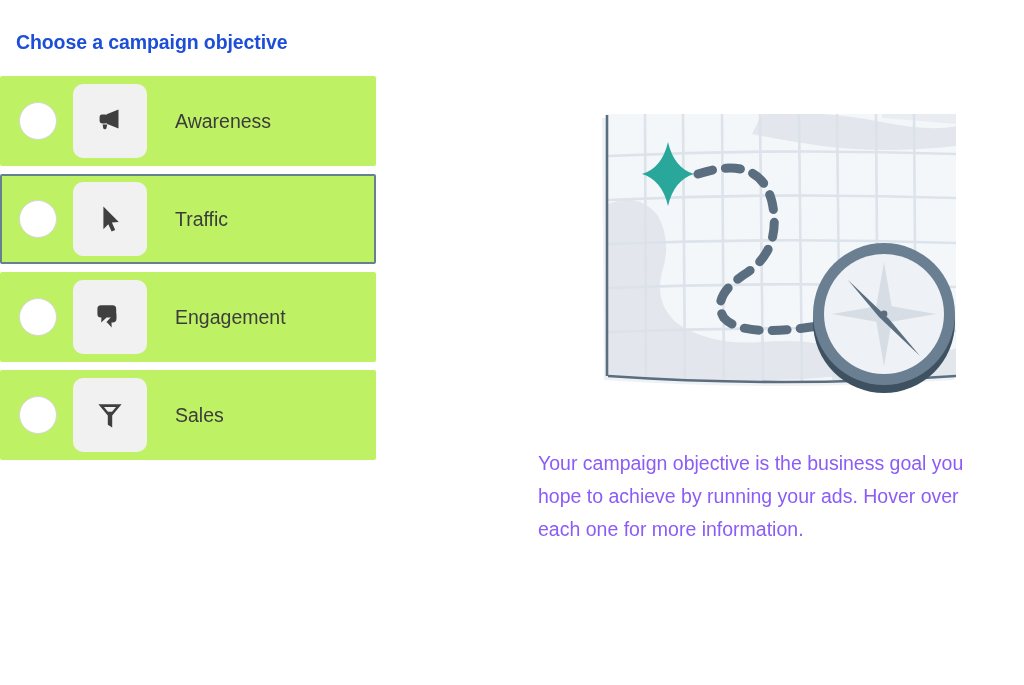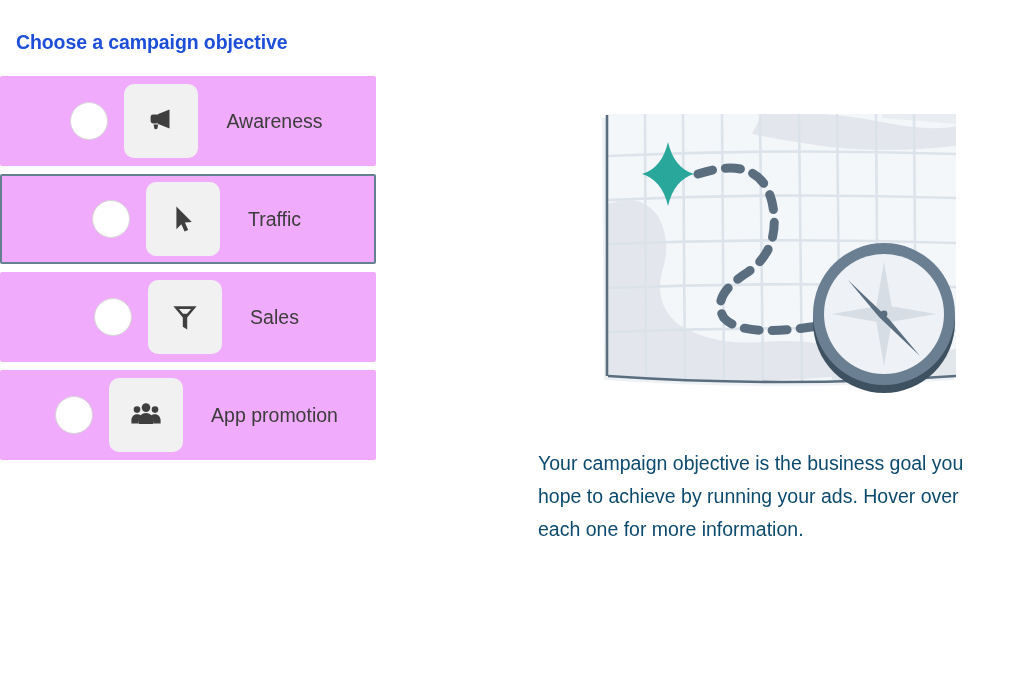--- a/index.html
+++ b/index.html
@@ -43,24 +43,23 @@
   }
 
   .objective-row {
     position: relative;
     box-sizing: border-box;
     width: 376px;
     height: 90px;
     margin-bottom: 8px;
     display: flex;
     align-items: center;
-    background: #f0abfc;
+    background: #bef264;
     border: 2px solid transparent;
     border-radius: 2px;
-    justify-content: center;
   }
   .objective-row.selected {
     border-color: #65808f;
   }
 
   .radio-outer {
     width: 38px;
     height: 38px;
     box-sizing: border-box;
     border: 1.5px solid #d6d6d6;
@@ -108,21 +107,21 @@
   }
   #illustration svg { display: block; }
 
   #objective-description {
     position: absolute;
     left: 2px;
     top: 427px;
     width: 452px;
     font-size: 19.5px;
     line-height: 33px;
-    color: #0c4a6e;
+    color: #8b5cf6;
   }
 </style>
 </head>
 <body>
 
 <section id="objective-panel">
 
   <h1 id="page-title">Choose a campaign objective</h1>
 
   <div id="objective-list">
@@ -142,46 +141,42 @@
     <div class="objective-row selected">
       <span class="radio-outer"></span>
       <span class="icon-tile">
         <svg width="34" height="34" viewBox="0 0 34 34" aria-hidden="true">
           <path fill="#3f3f3f" d="M10.4 4.4 L10.4 27.2 L15.3 22.2 L18.6 29.6 L22.2 27.9 L18.9 20.6 L25.8 20.0 Z"></path>
         </svg>
       </span>
       <span class="objective-label">Traffic</span>
     </div>
 
+    <div class="objective-row">
+      <span class="radio-outer"></span>
+      <span class="icon-tile">
+        <svg width="34" height="34" viewBox="0 0 34 34" aria-hidden="true">
+          <path fill="#3f3f3f" d="M19.5 11.2 a4 4 0 0 1 4 4 v3.2 a4 4 0 0 1 -4 4 h-1.0 l0.2 5.2 -4.6 -5.2 h-0.2 a4 4 0 0 1 -0.6 -0.05 l5.0 -5.6 Z"></path>
+          <path fill="#3f3f3f" d="M8.0 5.2 h11.6 a3.6 3.6 0 0 1 3.6 3.6 v5.2 a3.6 3.6 0 0 1 -3.6 3.6 h-6.0 l-5.4 4.8 0.2 -4.8 h-0.4 a3.6 3.6 0 0 1 -3.6 -3.6 v-5.2 a3.6 3.6 0 0 1 3.6 -3.6 Z"></path>
+        </svg>
+      </span>
+      <span class="objective-label">Engagement</span>
+    </div>
 
     <div class="objective-row">
       <span class="radio-outer"></span>
       <span class="icon-tile">
         <svg width="34" height="34" viewBox="0 0 34 34" aria-hidden="true">
           <path fill="#3f3f3f" d="M5.4 6.2 h23.2 l-9.4 11.2 v12.0 l-4.4 -2.6 v-9.4 Z"></path>
           <path fill="#f1f1f1" d="M11.0 9.0 h12.0 l-4.0 4.8 h-4.0 Z"></path>
         </svg>
       </span>
       <span class="objective-label">Sales</span>
     </div>
 
-    <div class="objective-row">
-      <span class="radio-outer"></span>
-      <span class="icon-tile">
-        <svg width="34" height="34" viewBox="0 0 34 34" aria-hidden="true">
-          <circle cx="8.0" cy="11.6" r="3.3" fill="#3f3f3f"></circle>
-          <circle cx="26.0" cy="11.6" r="3.3" fill="#3f3f3f"></circle>
-          <path fill="#3f3f3f" d="M8.0 16.2 c2.0 0 3.6 0.7 4.6 1.7 -1.9 1.5 -2.8 3.6 -2.8 6.0 v1.6 H2.4 v-3.2 c0 -3.5 2.4 -6.1 5.6 -6.1 Z"></path>
-          <path fill="#3f3f3f" d="M26.0 16.2 c3.2 0 5.6 2.6 5.6 6.1 v3.2 h-7.4 v-1.6 c0 -2.4 -0.9 -4.5 -2.8 -6.0 1.0 -1.0 2.6 -1.7 4.6 -1.7 Z"></path>
-          <circle cx="17.0" cy="9.6" r="4.3" fill="#3f3f3f"></circle>
-          <path fill="#3f3f3f" d="M17.0 14.9 c4.1 0 7.1 3.1 7.1 7.3 v3.8 H9.9 v-3.8 c0 -4.2 3.0 -7.3 7.1 -7.3 Z"></path>
-        </svg>
-      </span>
-      <span class="objective-label">App promotion</span>
-    </div>
 
 
   </div>
 </section>
 
 <aside id="info-panel">
 
   <div id="illustration">
     <svg width="400" height="300" viewBox="0 0 400 300" aria-hidden="true">
       <defs>

